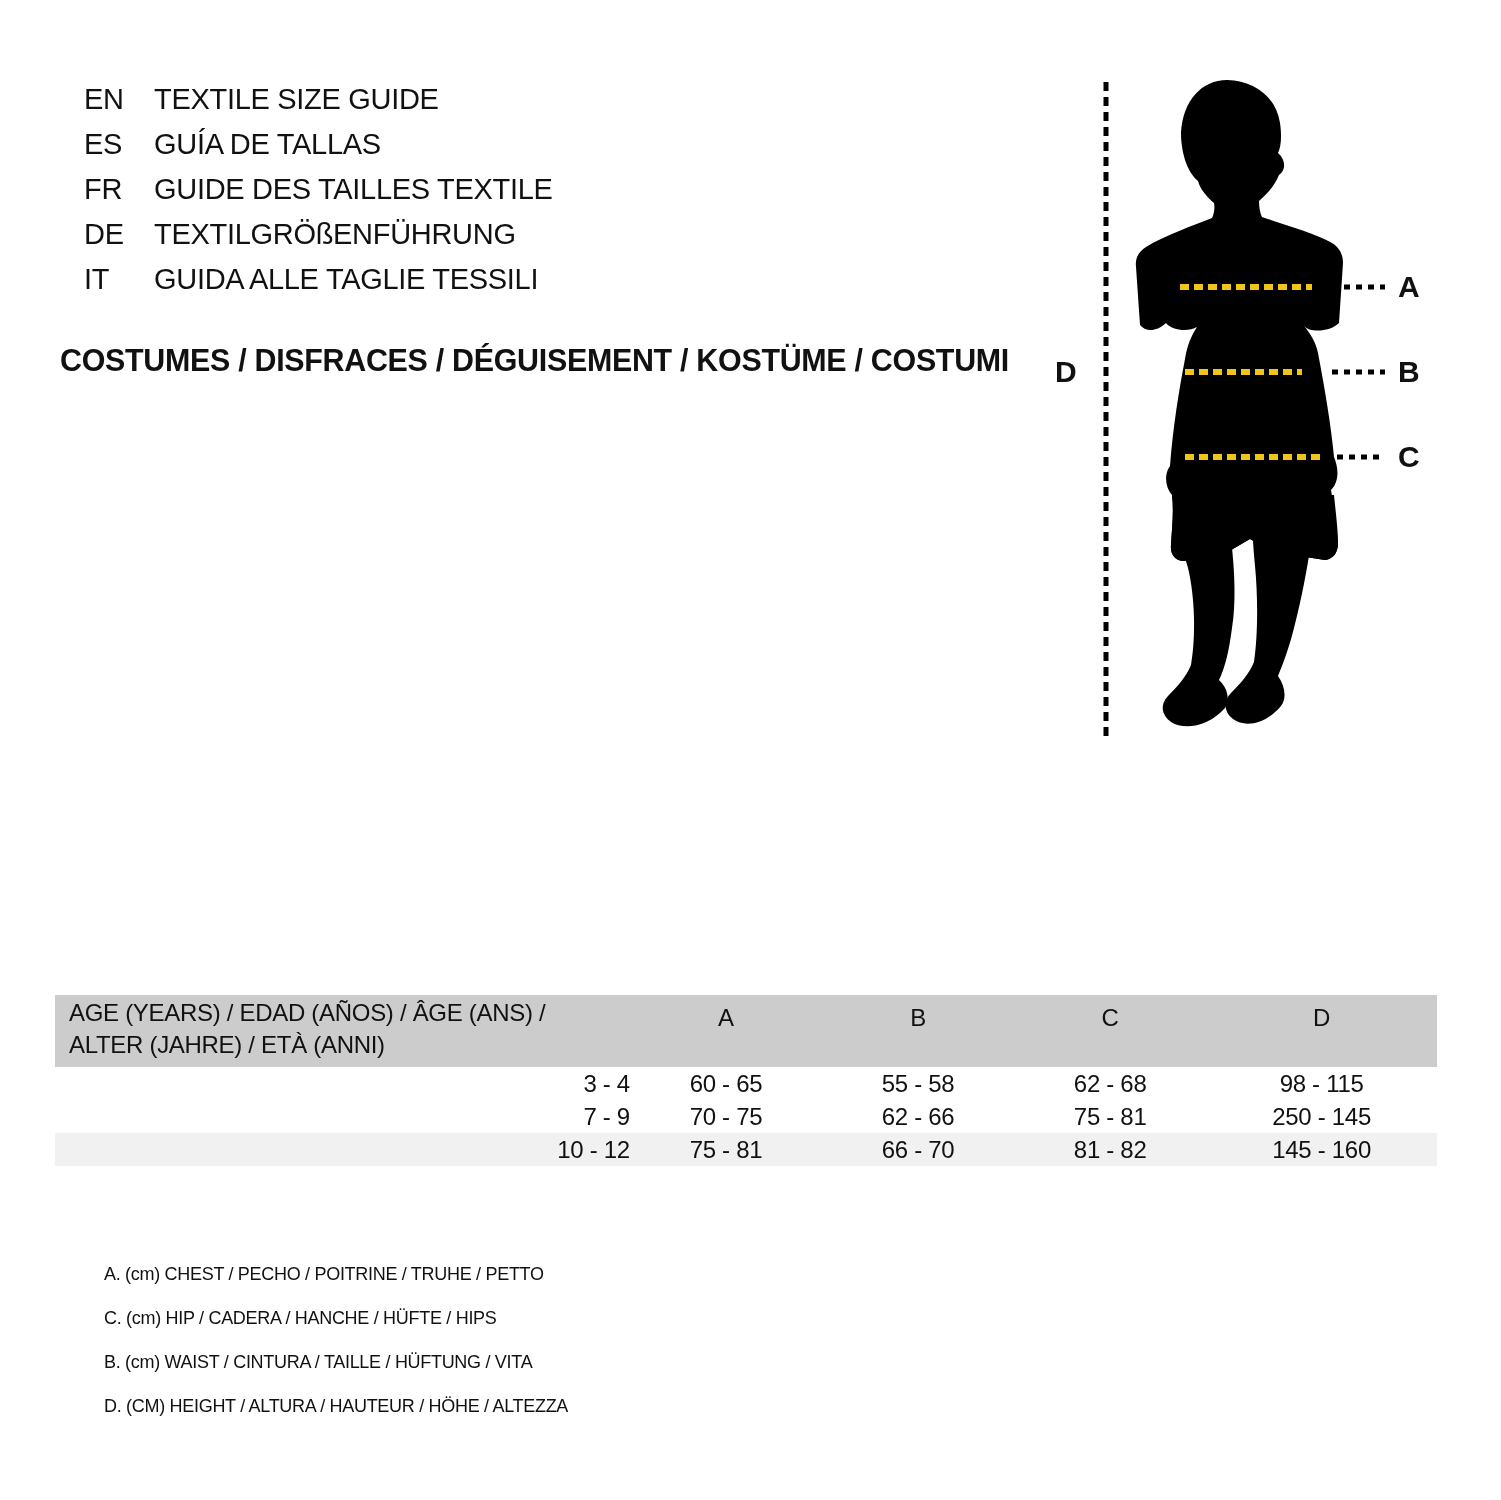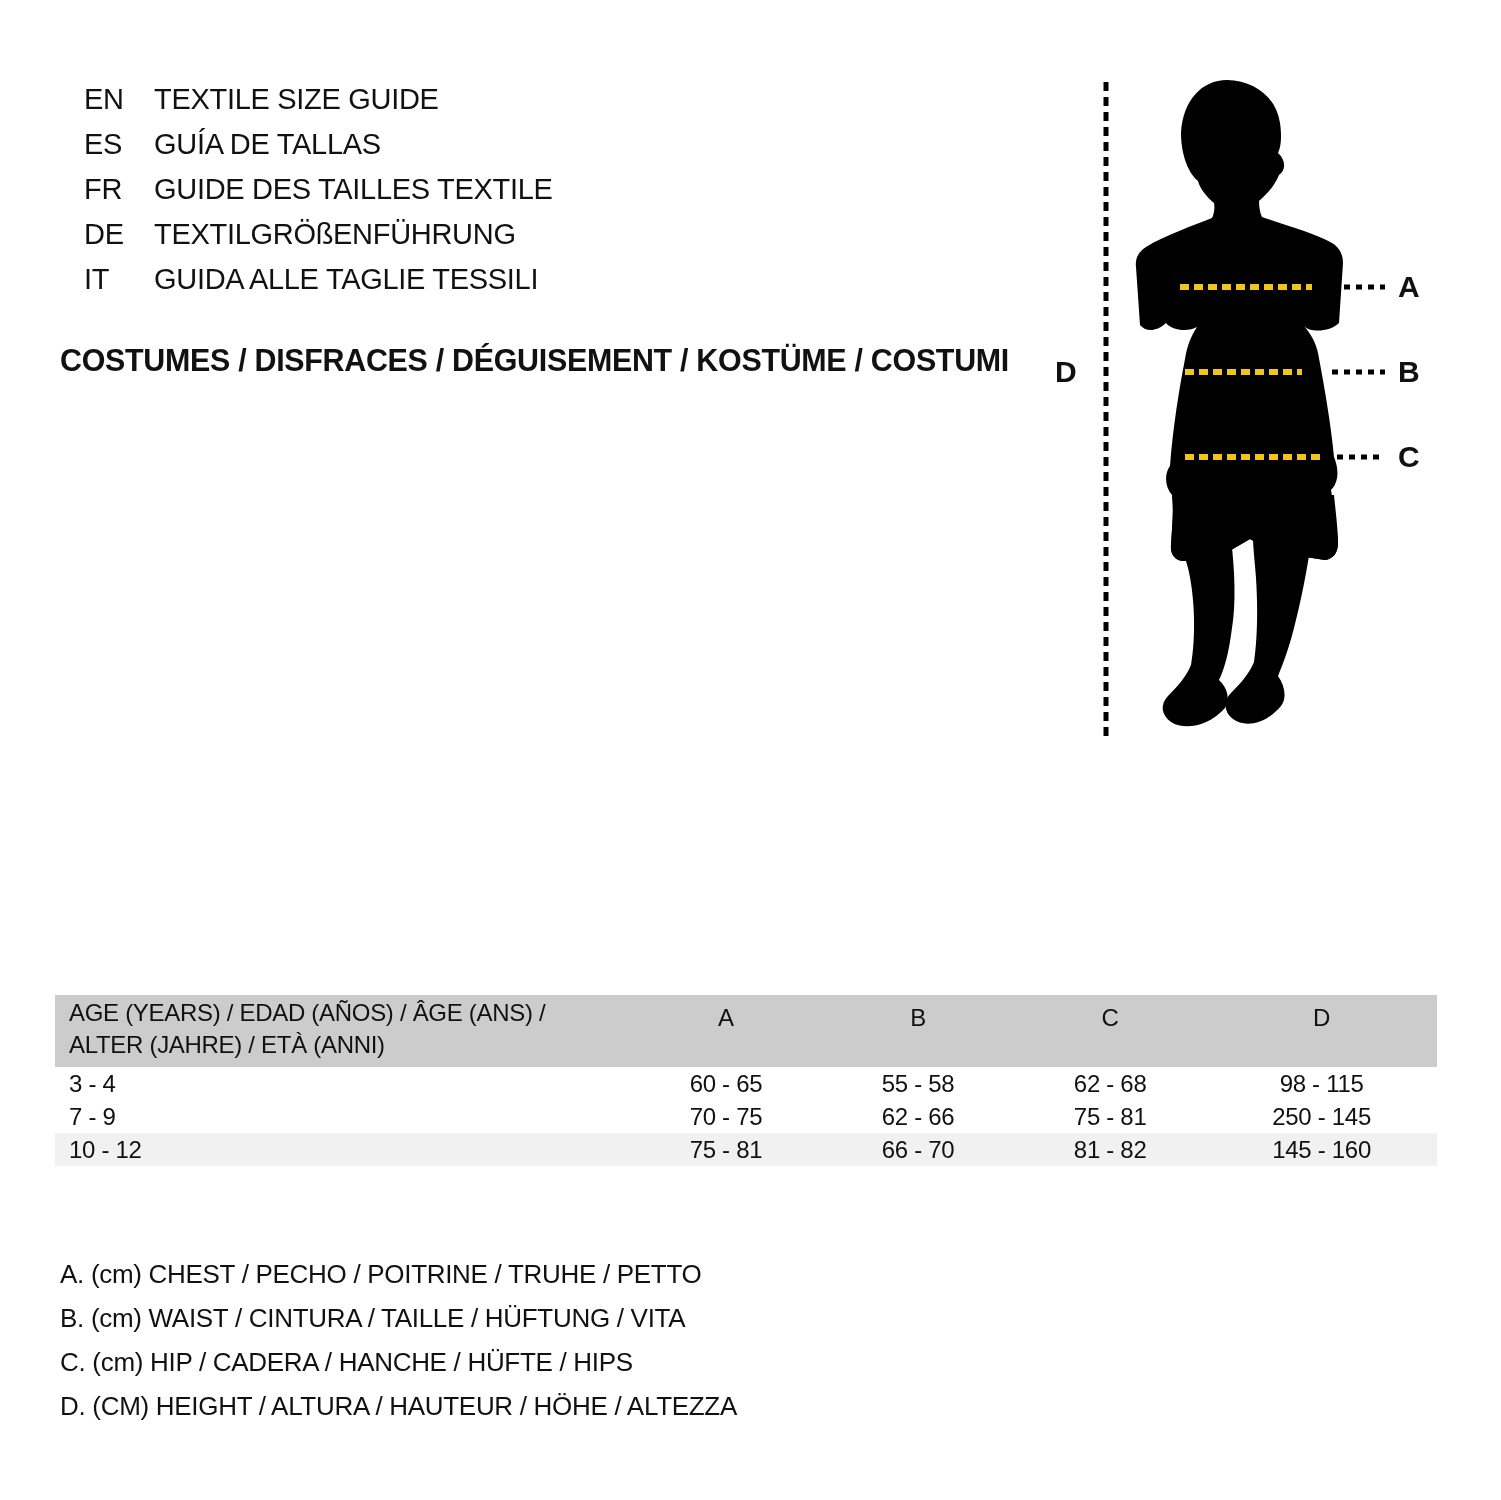--- a/index.html
+++ b/index.html
@@ -31,26 +31,26 @@
   
   .size-table{position:absolute;left:55px;top:995px;width:1382px;border-collapse:collapse;
               table-layout:fixed;font-size:24px;}
   .size-table col.c-age{width:41.6%;}
   .size-table col.c-a,.size-table col.c-b,.size-table col.c-c{width:13.9%;}
   .size-table thead th{background:#cccccc;font-weight:normal;height:70px;vertical-align:top;
                        text-align:center;padding:0;}
   .size-table thead th.age-head{text-align:left;padding:2px 0 0 14px;line-height:32px;margin-left:24px;}
   .size-table thead th .col-letter{display:block;margin-top:9px;}
   .size-table tbody td{height:33px;padding:0;text-align:center;vertical-align:middle;}
-  .size-table tbody td.age-cell{text-align:left;padding-left:14px;}
+  .size-table tbody td.age-cell{text-align:right;padding-left:14px;}
   .size-table tbody tr.alt{background:#f1f1f1;}
 
   
   .legend{position:absolute;left:60px;top:1252px;}
-  .legend-line{height:44px;display:flex;align-items:center;font-size:26px;white-space:nowrap;}
+  .legend-line{height:44px;display:flex;align-items:center;font-size:18px;white-space:nowrap;margin-left:44px;}
 </style>
 </head>
 <body>
 
 <div class="page">
 
   <div class="lang-list">
     <div class="lang-row">
       <span class="lang-code">EN</span>
       <span class="lang-label">TEXTILE SIZE GUIDE</span>
@@ -201,18 +201,18 @@
         <td>75 - 81</td>
         <td>66 - 70</td>
         <td>81 - 82</td>
         <td>145 - 160</td>
       </tr>
     </tbody>
   </table>
 
   <div class="legend">
     <div class="legend-line">A. (cm) CHEST / PECHO / POITRINE / TRUHE / PETTO</div>
+    <div class="legend-line">C. (cm) HIP / CADERA / HANCHE / HÜFTE / HIPS</div>
     <div class="legend-line">B. (cm) WAIST / CINTURA / TAILLE / HÜFTUNG / VITA</div>
-    <div class="legend-line">C. (cm) HIP / CADERA / HANCHE / HÜFTE / HIPS</div>
     <div class="legend-line">D. (CM) HEIGHT / ALTURA / HAUTEUR / HÖHE / ALTEZZA</div>
   </div>
 
 </div>
 
 </body></html>

